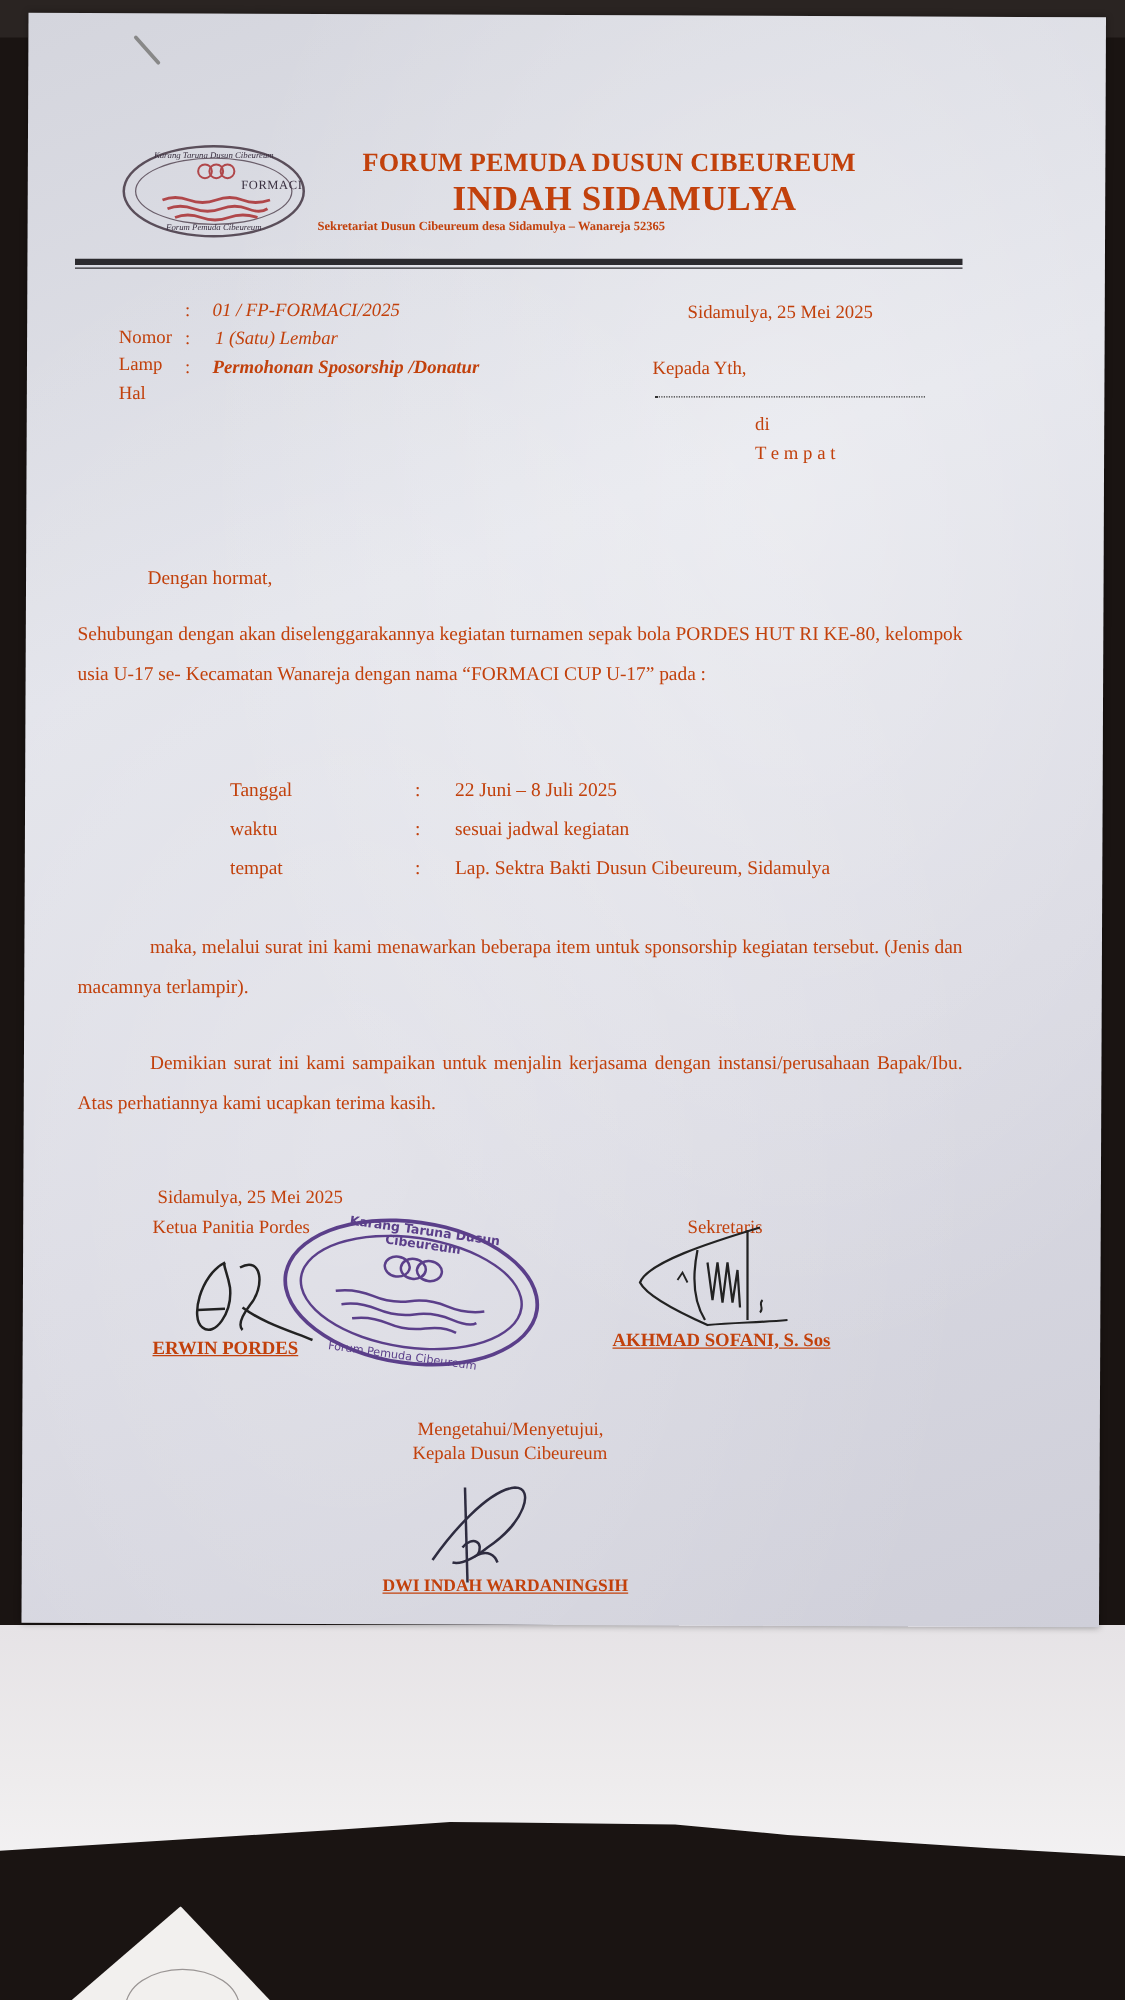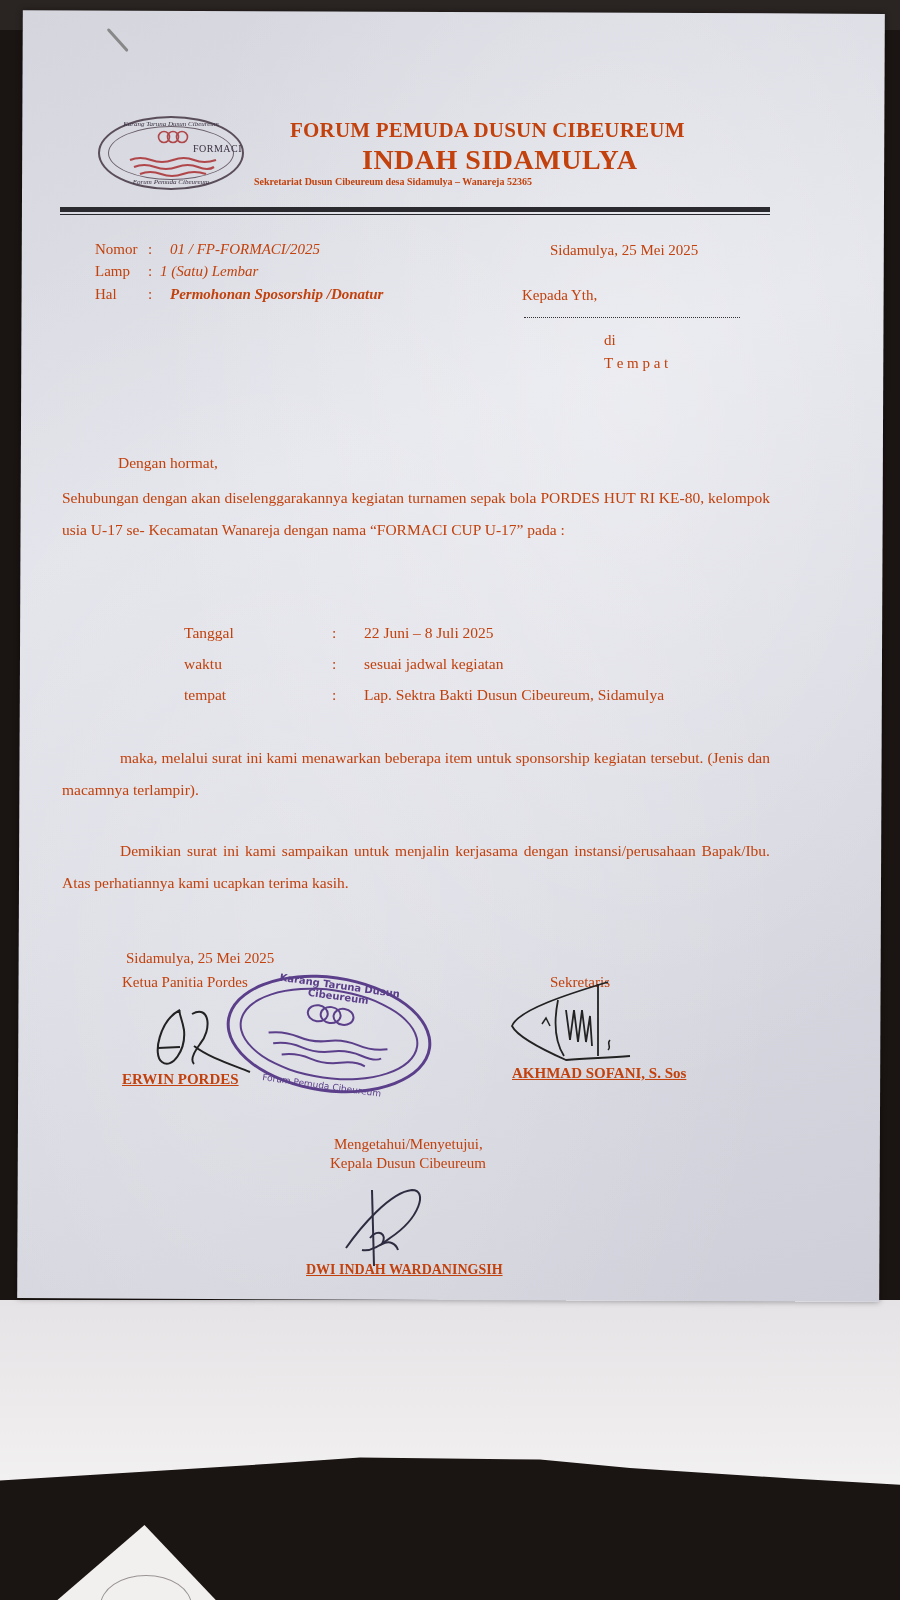--- a/index.html
+++ b/index.html
@@ -67,21 +67,21 @@
   .lh-title2 {
     position:absolute; left:362px; top:144px; font-size:28px; font-weight:bold; letter-spacing:0.5px;
   }
   .lh-address {
     position:absolute; left:254px; top:176px; font-size:10px; font-weight:bold;
   }
   .rule-thick { position:absolute; left:60px; top:207px; width:710px; height:5px; background:#2b2a2e; }
   .rule-thin { position:absolute; left:60px; top:214px; width:710px; height:1px; background:#2b2a2e; }
 
   .meta { position:absolute; font-size:15px; }
-  .meta-label { position:absolute; }
+  .meta-label { position:absolute;margin-top:21px; }
   .meta-colon { position:absolute; }
   .meta-value { position:absolute; white-space:nowrap;font-style:italic; }
   .italic-bold { font-style:italic; font-weight:bold; }
 
   .dotted { position:absolute; left:524px; top:317px; width:216px; border-top:1.5px dotted #333; }
 
   .body-text { position:absolute; font-size:15.5px; line-height:30px; }
   .para { position:absolute; left:62px; width:708px; text-align:justify; font-size:15.5px; line-height:32px; }
 
   .detail-row { position:absolute; font-size:15.5px; }
@@ -143,36 +143,36 @@
 <div class="rule-thin"></div>
 
 <div class="meta ink" style="left:95px; top:241px;">
   <span class="meta-label" style="left:0;">Nomor</span>
   <span class="meta-colon" style="left:53px;">:</span>
   <span class="meta-value" style="left:75px;">01 / FP-FORMACI/2025</span>
 </div>
 <div class="meta ink" style="left:95px; top:263px;">
   <span class="meta-label" style="left:0;">Lamp</span>
   <span class="meta-colon" style="left:53px;">:</span>
-  <span class="meta-value" style="left:65px;text-align:right;">1 (Satu) Lembar</span>
+  <span class="meta-value" style="left:77px;text-align:right;">1 (Satu) Lembar</span>
 </div>
 <div class="meta ink" style="left:95px; top:286px;">
   <span class="meta-label" style="left:0;">Hal</span>
   <span class="meta-colon" style="left:53px;">:</span>
   <span class="meta-value italic-bold" style="left:75px;">Permohonan Sposorship /Donatur</span>
 </div>
 
 <div class="meta ink" style="left:550px; top:242px;">Sidamulya, 25 Mei 2025</div>
 <div class="meta ink" style="left:522px; top:287px;">Kepada Yth,</div>
 <div class="dotted"></div>
 <div class="meta ink" style="left:604px; top:332px;">di</div>
 <div class="meta ink" style="left:604px; top:355px;">T e m p a t</div>
 
 <div class="body-text ink" style="left:118px; top:448px;">Dengan hormat,</div>
-<div class="para ink" style="top:482px;">Sehubungan dengan akan diselenggarakannya kegiatan turnamen sepak bola PORDES HUT RI KE-80, kelompok usia U-17 se- Kecamatan Wanareja dengan nama “FORMACI CUP U-17” pada :</div>
+<div class="para ink" style="top:492px;">Sehubungan dengan akan diselenggarakannya kegiatan turnamen sepak bola PORDES HUT RI KE-80, kelompok usia U-17 se- Kecamatan Wanareja dengan nama “FORMACI CUP U-17” pada :</div>
 
 <div class="detail-row ink" style="left:184px; top:624px;">
   <span style="position:absolute; left:0; white-space:nowrap;">Tanggal</span>
   <span style="position:absolute; left:148px;">:</span>
   <span style="position:absolute; left:180px; white-space:nowrap;">22 Juni – 8 Juli 2025</span>
 </div>
 <div class="detail-row ink" style="left:184px; top:655px;">
   <span style="position:absolute; left:0; white-space:nowrap;">waktu</span>
   <span style="position:absolute; left:148px;">:</span>
   <span style="position:absolute; left:180px; white-space:nowrap;">sesuai jadwal kegiatan</span>
@@ -213,21 +213,21 @@
 </svg>
 
 <svg style="position:absolute; left:508px; top:980px;" width="130" height="86" viewBox="0 0 130 86">
   <path d="M100 2 C60 14 10 30 4 46 C10 58 40 72 58 80 C80 78 100 78 122 76" fill="none" stroke="#222" stroke-width="1.8"></path>
   <path d="M50 20 C46 40 46 60 56 76 M58 30 L62 60 L66 30 L70 62 L74 30 L78 62 L82 36 L84 66 M90 4 L90 76" fill="none" stroke="#222" stroke-width="1.8"></path>
   <path d="M34 44 L38 38 L42 46" fill="none" stroke="#222" stroke-width="1.5"></path>
   <path d="M102 60 C98 64 104 66 100 70" fill="none" stroke="#222" stroke-width="1.5"></path>
 </svg>
 
 <div class="name-ul ink" style="left:122px; top:1071px;">ERWIN PORDES</div>
-<div class="name-ul ink" style="left:512px; top:1065px;">AKHMAD SOFANI, S. Sos</div>
+<div class="name-ul ink" style="left:490px; top:1065px;">AKHMAD SOFANI, S. Sos</div>
 
 <div class="sig-block ink" style="left:334px; top:1136px;">Mengetahui/Menyetujui,</div>
 <div class="sig-block ink" style="left:330px; top:1155px;">Kepala Dusun Cibeureum</div>
 
 <svg style="position:absolute; left:340px; top:1188px;" width="90" height="80" viewBox="0 0 90 80">
   <path d="M32 2 L34 78" fill="none" stroke="#2e2c40" stroke-width="2"></path>
   <path d="M6 60 C20 40 50 4 72 2 C88 2 80 30 50 50 C40 58 30 64 22 62" fill="none" stroke="#2e2c40" stroke-width="2"></path>
   <path d="M30 50 C38 40 48 46 42 56 C50 52 56 56 58 62" fill="none" stroke="#2e2c40" stroke-width="2"></path>
 </svg>
 

